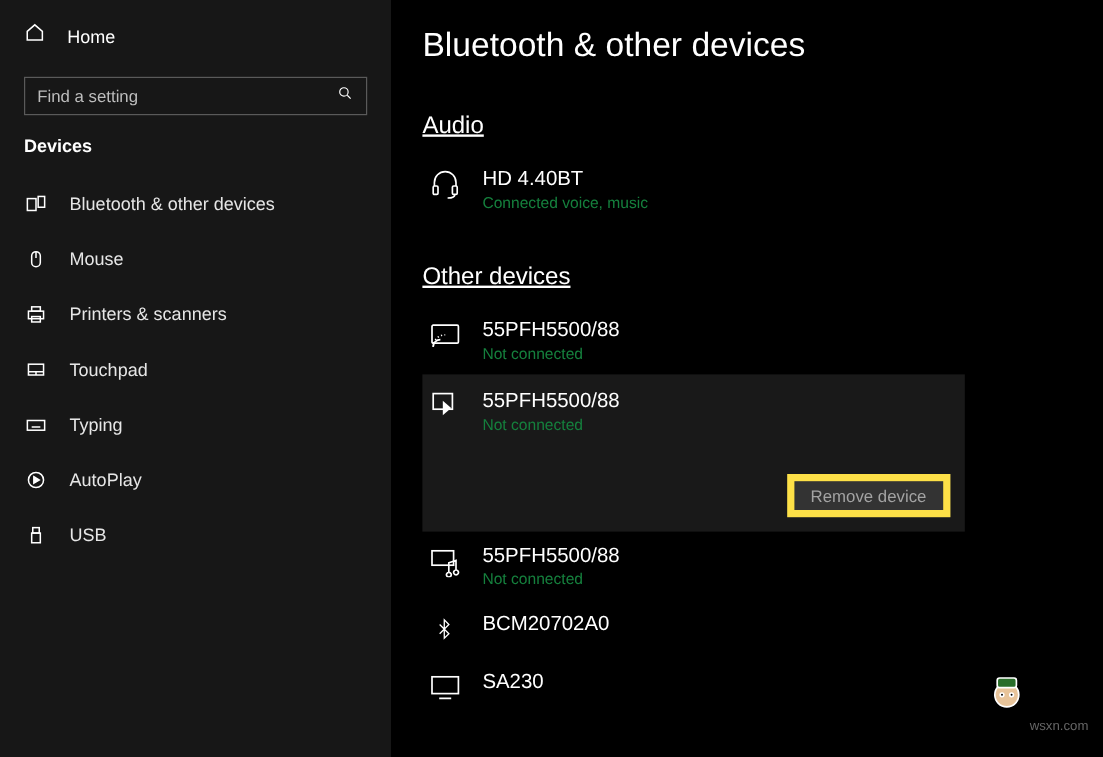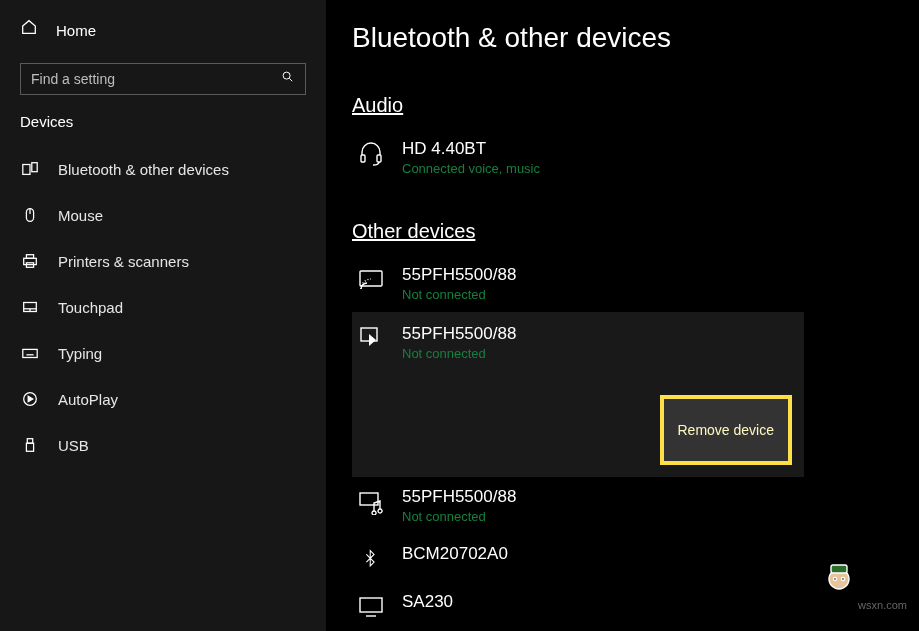--- a/index.html
+++ b/index.html
@@ -42,21 +42,21 @@
     border: none;
     outline: none;
     color: #ccc;
     font-size: 14px;
     flex: 1;
   }
   .search-box input::placeholder { color: #bdbdbd; }
   .category {
     padding: 0 20px 16px 20px;
     font-size: 15px;
-    font-weight: 400;
+    font-weight: 700;
   }
   .nav-list { display: flex; flex-direction: column; }
   .nav-item {
     display: flex;
     align-items: center;
     gap: 18px;
     padding: 13px 20px;
     font-size: 15px;
     cursor: default;
     color: #e6e6e6;
@@ -99,25 +99,25 @@
     display: flex;
     align-items: flex-start;
     gap: 18px;
   }
   .remove-row {
     display: flex;
     justify-content: flex-end;
     margin-top: 34px;
   }
   .remove-btn {
-    border: 4px solid #fde047;
+    border: 6px solid #fde047;
     background: #333;
-    color: #fef9c3;
+    color: #a3a3a3;
     font-size: 14px;
-    padding: 23px 14px;
+    padding: 4px 14px;
     cursor: default;
   }
   svg { stroke: #fff; fill: none; stroke-width: 1.4; }
   .watermark{position:absolute;bottom:20px;right:12px;color:#666;font-size:11px;}
   .mascot{position:absolute;right:60px;bottom:30px;width:40px;height:40px;}
 </style>
 </head>
 <body>
 
 <div class="sidebar">

